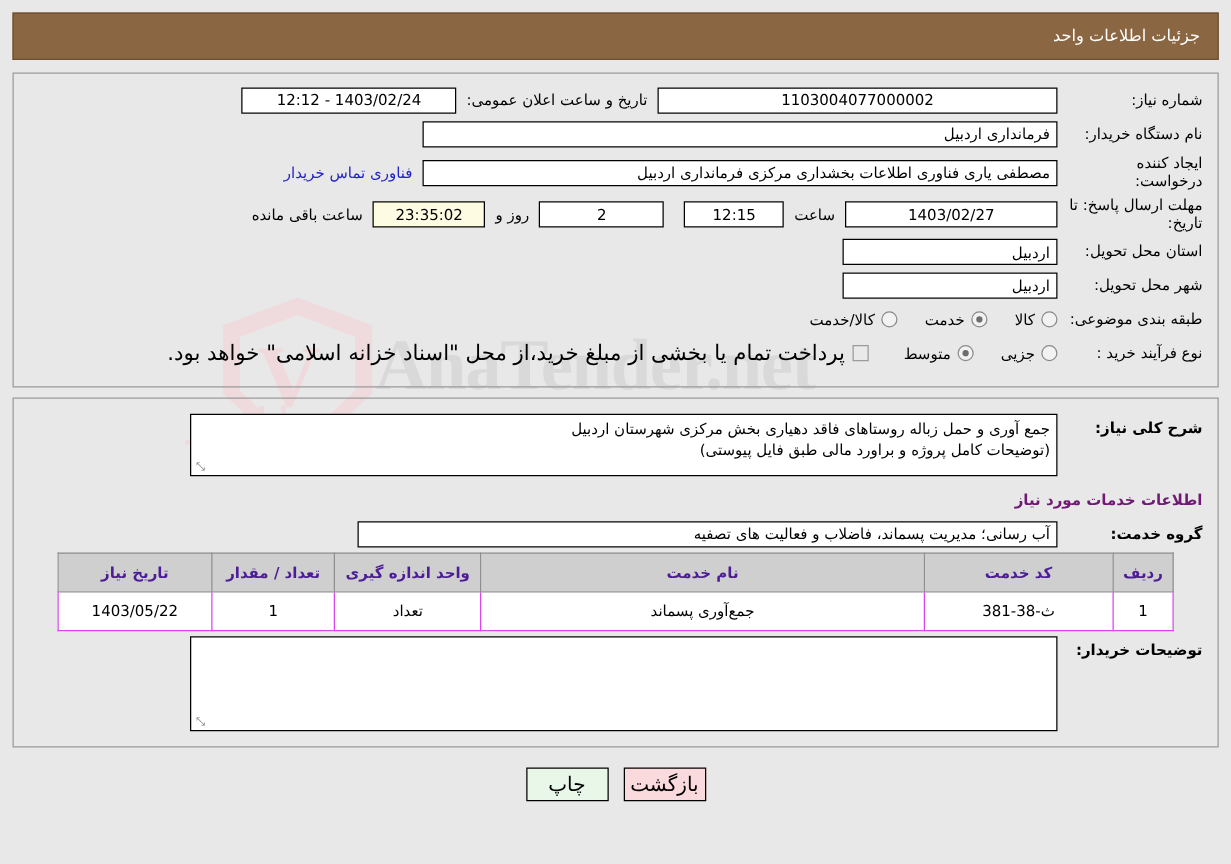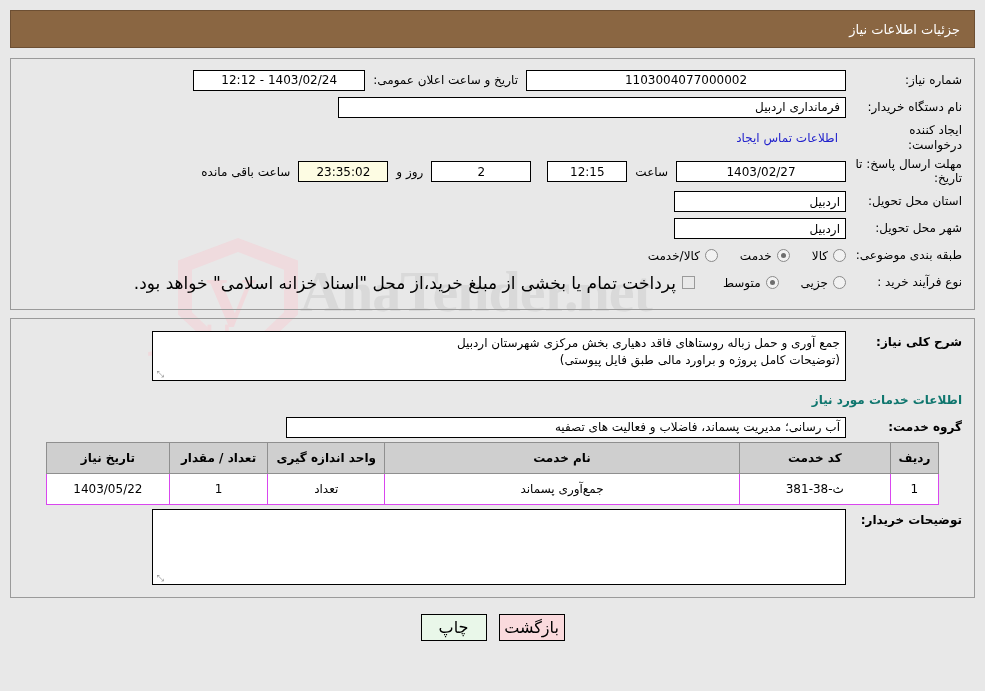--- a/index.html
+++ b/index.html
@@ -237,40 +237,40 @@
     width: 9px; height: 9px;
     color: #777;
     font-size: 9px;
     line-height: 9px;
   }
   .resize-grip::before { content: "\2921"; }
 
   .section-head {
     font-size: 12px;
     font-weight: bold;
-    color: #0f766e;
+    color: #701a75;
     margin: 12px 0 10px 0;
     text-align: right;
   }
 
   
   .tbl-wrap { margin: 4px 0 0 0; }
   table.data {
     border-collapse: collapse;
     width: 893px;
     margin: 0 auto;
     background: #fff;
     font-size: 12px;
   }
   table.data th {
     background: #cfcfcf;
     border: 1px solid #8f8f8f;
     font-weight: bold;
     height: 26px;
-    color: #000000;
+    color: #4c1d95;
     padding: 2px 4px;
   }
   table.data td {
     border: 1px solid #d946ef;
     height: 26px;
     text-align: center;
     color: #000;
     padding: 2px 4px;
     background: #fff;
   }
@@ -309,40 +309,41 @@
 <body>
 
 <div class="watermark">
   <div class="wm-shield"></div>
   <div class="wm-v">V</div>
   <div class="wm-text">AnaTender.net</div>
   <div class="wm-text2">انا تندر</div>
 </div>
 
 <div class="title-bar">
-  <span class="t">جزئیات اطلاعات نیاز</span>
+  <span class="t">جزئیات اطلاعات واحد</span>
 </div>
 
 <div class="panel">
 
   <div class="row">
     <div class="lbl">شماره نیاز:</div>
     <div class="fld w-need num">1103004077000002</div>
     <span class="inline-lbl">تاریخ و ساعت اعلان عمومی:</span>
     <div class="fld w-ann num">1403/02/24 - 12:12</div>
   </div>
 
   <div class="row">
     <div class="lbl">نام دستگاه خریدار:</div>
     <div class="fld w-org">فرمانداری اردبیل</div>
   </div>
 
   <div class="row">
     <div class="lbl">ایجاد کننده درخواست:</div>
-    <span class="link">اطلاعات تماس ایجاد</span>
+    <div class="fld w-creator">مصطفی یاری فناوری اطلاعات بخشداری مرکزی فرمانداری اردبیل</div>
+    <span class="link">فناوری تماس خریدار</span>
   </div>
 
   <div class="row">
     <div class="lbl two-line">مهلت ارسال پاسخ: تا تاریخ:</div>
     <div class="fld w-date num">1403/02/27</div>
     <span class="inline-lbl">ساعت</span>
     <div class="fld w-time num">12:15</div>
     <span class="inline-lbl"></span>
     <div class="fld w-days num">2</div>
     <span class="inline-lbl">روز و</span>

